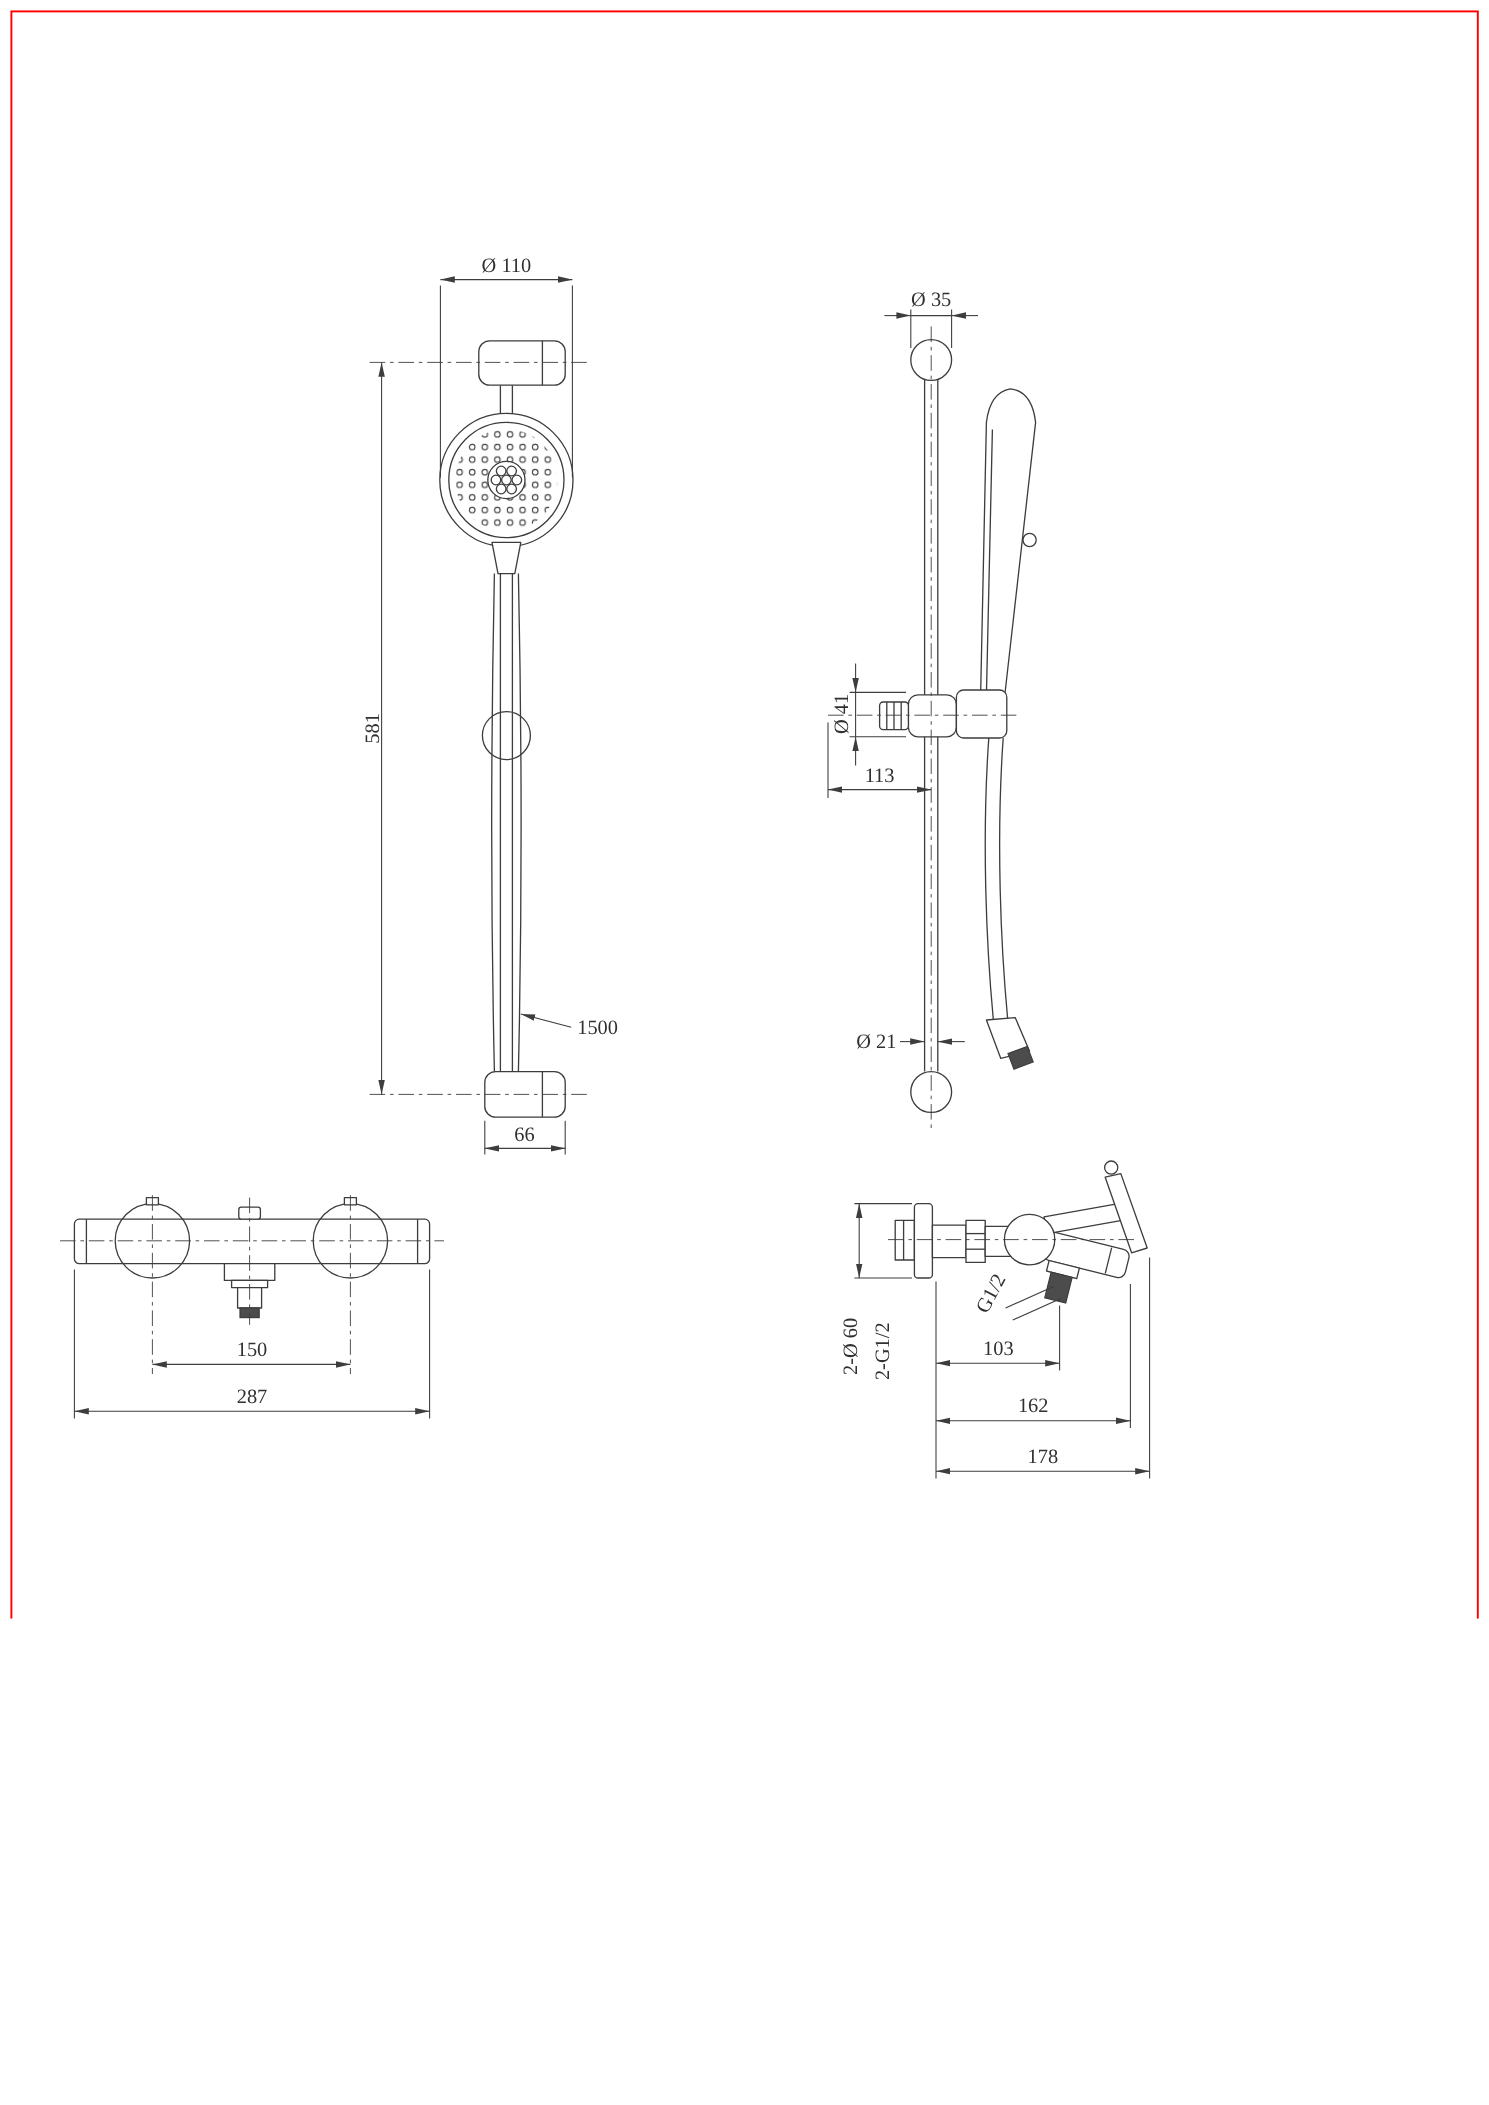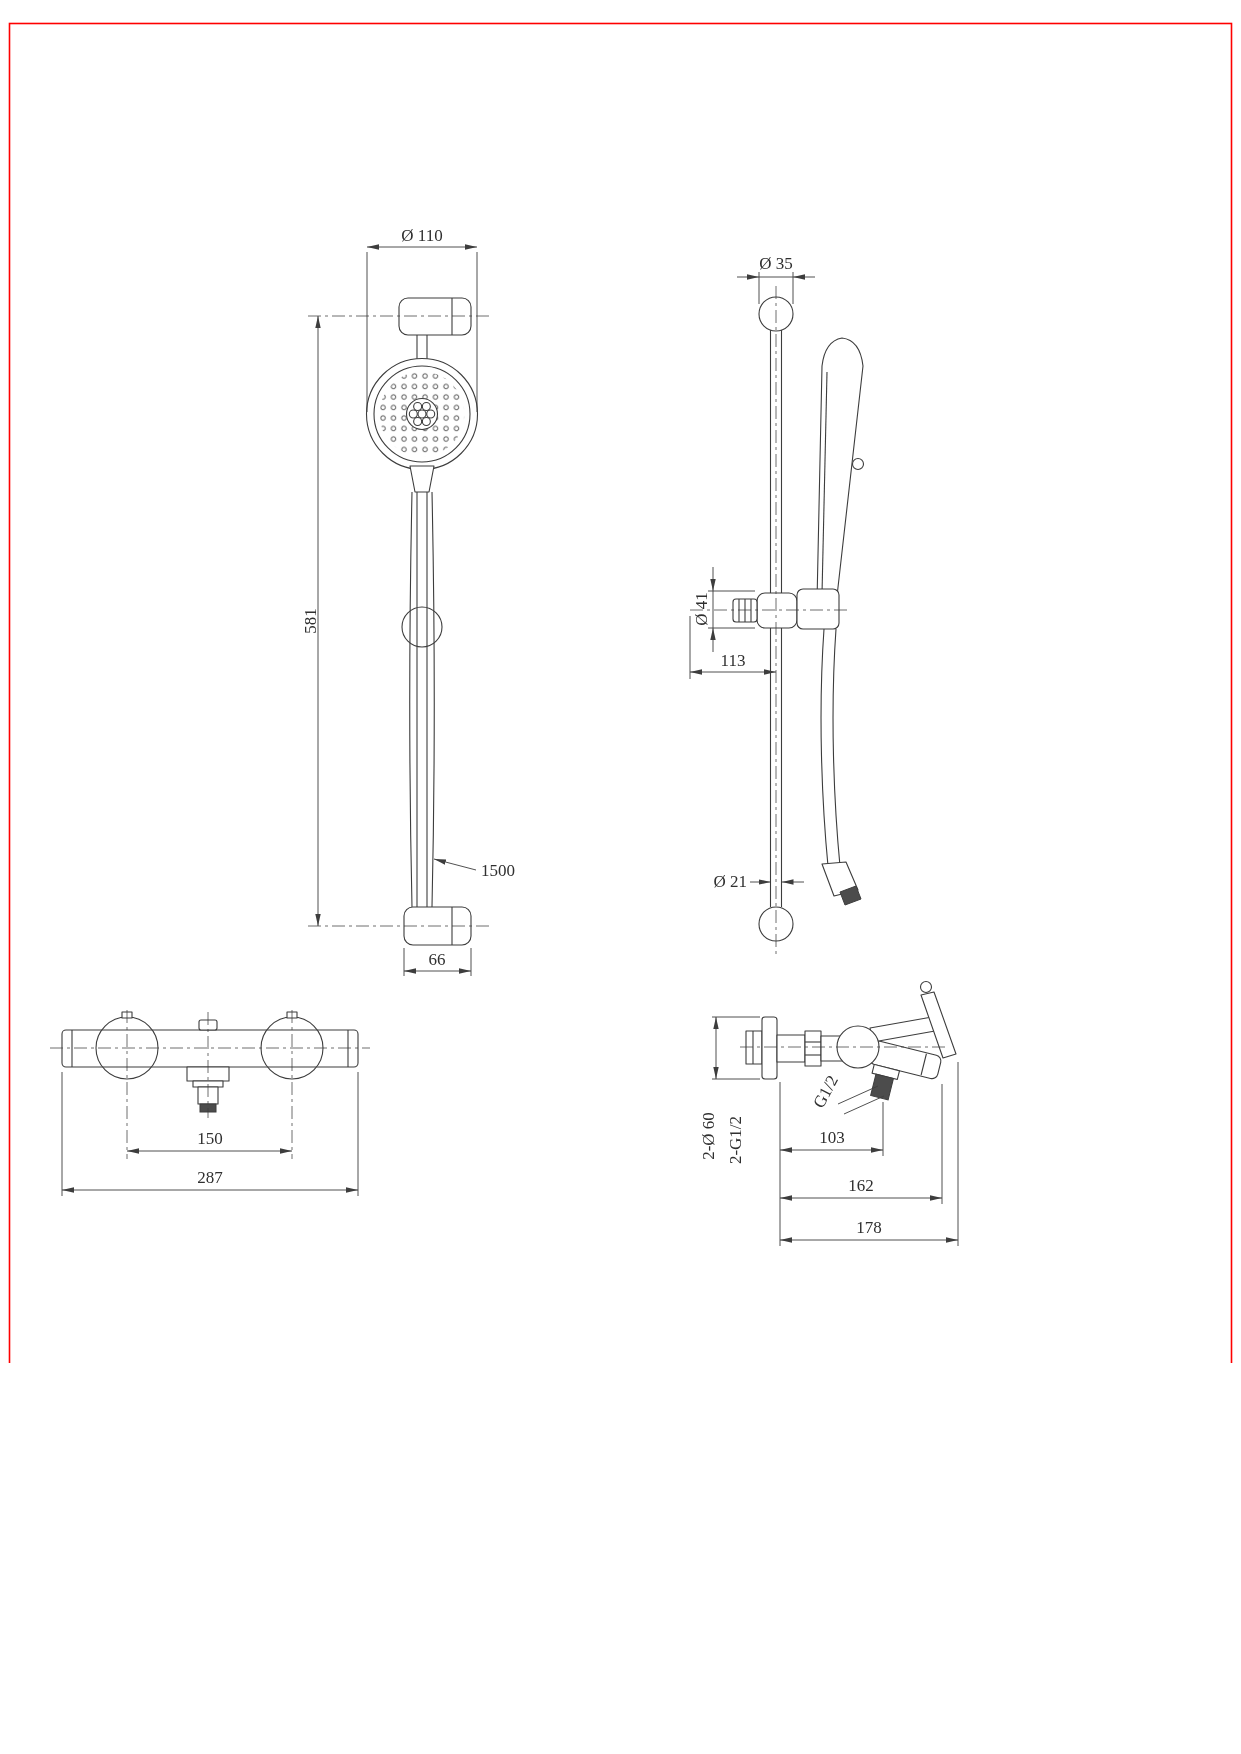--- a/index.html
+++ b/index.html
@@ -1,16 +1,16 @@
 <!DOCTYPE html>
 <html><head>
 <meta charset="utf-8">
 <style>
   html,body{margin:0;padding:0;background:#ffffff;}
-  .sheet{position:relative;width:1241px;height:1349px;background:#ffffff;overflow:hidden;margin-top:14px;}
+  .sheet{position:relative;width:1241px;height:1349px;background:#ffffff;overflow:hidden;}
   svg{display:block;}
   .frame{fill:none;stroke:#ff0000;stroke-width:1.6;}
   .s  {fill:none;   stroke:#3d3d3d;stroke-width:1.1;stroke-linejoin:round;}
   .sf {fill:#ffffff;stroke:#3d3d3d;stroke-width:1.1;stroke-linejoin:round;}
   .cl {fill:none;stroke:#3d3d3d;stroke-width:0.75;stroke-dasharray:13 4 3 4;}
   .dm {fill:none;stroke:#3d3d3d;stroke-width:0.9;}
   .dk {fill:#4c4c4c;stroke:#3d3d3d;stroke-width:1;}
   text{font-family:"Liberation Serif","DejaVu Serif",serif;font-size:17px;fill:#303030;}
   .tm{text-anchor:middle;}
   .te{text-anchor:end;}

